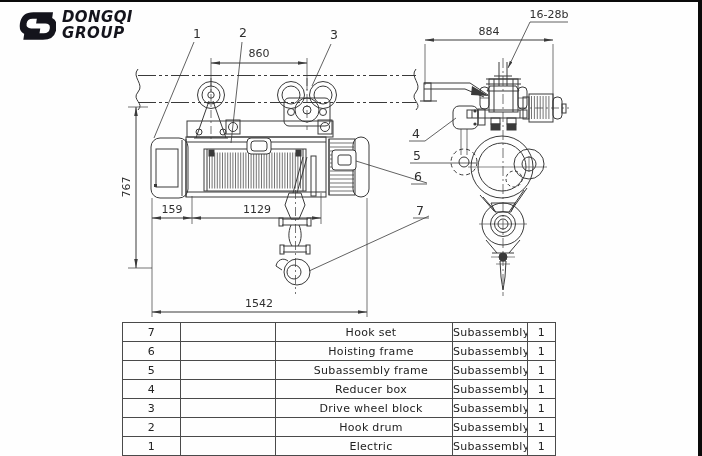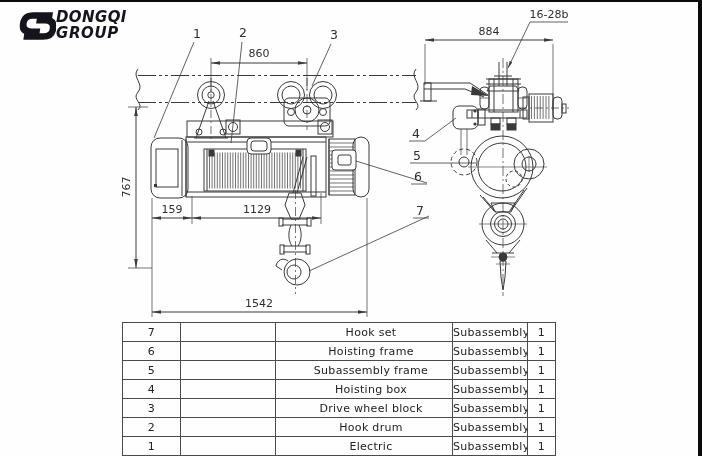--- a/index.html
+++ b/index.html
@@ -2,21 +2,21 @@
 <html><head>
 <meta charset="utf-8">
 <style>
   html,body{margin:0;padding:0;background:#888;}
   .page{
     position:relative;width:702px;height:456px;background:#fefefe;
     overflow:hidden;font-family:"DejaVu Sans",sans-serif;
   }
   .edge-top{position:absolute;left:0;top:0;width:702px;height:2px;background:#0a0a0a;}
   .edge-right{position:absolute;right:0;top:0;width:4px;height:456px;background:#0a0a0a;}
-  .logo{position:absolute;left:14px;top:7px;display:flex;align-items:center;gap:0;}
+  .logo{position:absolute;left:14px;top:7px;display:flex;align-items:center;gap:6px;}
   .logo-text{display:flex;flex-direction:column;line-height:1.05;}
   .logo-line1{font-size:15px;font-weight:800;font-style:italic;letter-spacing:.4px;color:#14141c;}
   .logo-line2{font-size:15px;font-weight:700;font-style:italic;letter-spacing:.6px;color:#14141c;}
   svg text{font-family:"DejaVu Sans",sans-serif;fill:#2f2f2f;}
   .dimtxt{font-size:11px;}
   .callout{font-size:12.5px;}
   .parts-table{
     position:absolute;left:122px;top:322px;width:433px;
     border-collapse:collapse;table-layout:fixed;
   }
@@ -406,21 +406,21 @@
         <tr>
           <td>5</td>
           <td></td>
           <td class="al">Subassembly frame</td>
           <td>Subassembly</td>
           <td>1</td>
         </tr>
         <tr>
           <td>4</td>
           <td></td>
-          <td class="al">Hoisting box</td>
+          <td class="al">Reducer box</td>
           <td>Subassembly</td>
           <td>1</td>
         </tr>
         <tr>
           <td>3</td>
           <td></td>
           <td class="al">Drive wheel block</td>
           <td>Subassembly</td>
           <td>1</td>
         </tr>

